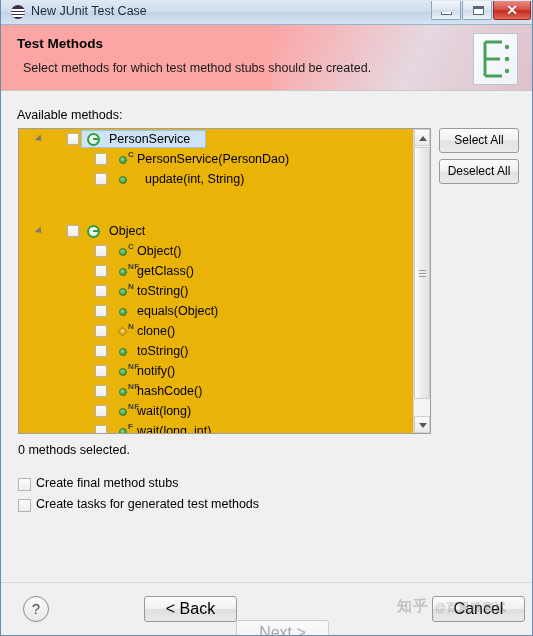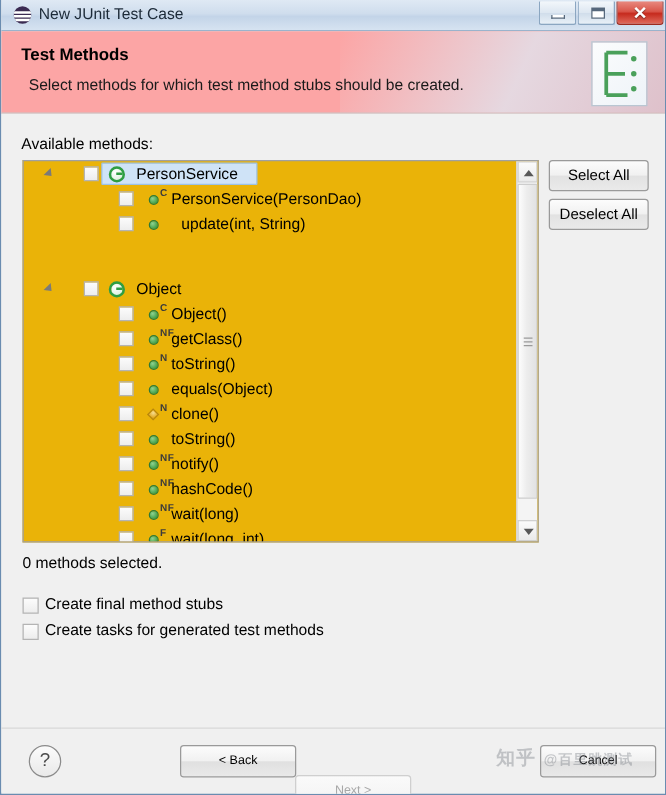--- a/index.html
+++ b/index.html
@@ -267,21 +267,21 @@
     position: absolute; left: 22px; top: 13px;
     width: 26px; height: 26px; border-radius: 50%;
     border: 1px solid #8b8b8b;
     background: linear-gradient(to bottom,#fbfbfb,#e9e9e9);
     color: #4a4a4a; font-size: 15px;
     text-align: center; line-height: 24px;
   }
   .navbtn {
     position: absolute; top: 13px;
     width: 93px; height: 26px;
-    font-size: 10px;
+    font-size: 16px;
     text-align: center; line-height: 24px;
     border: 1px solid #9a9a9a;
     border-radius: 3px;
     background: linear-gradient(to bottom,#fcfcfc 0%,#f1f1f1 48%,#e0e0e0 52%,#e9e9e9 100%);
     color: #000;
   }
   #btn-back { left: 143px; }
   #btn-next { left: 235px; color: #a8a8a8; border-color: #cfcfcf;
               background: linear-gradient(to bottom,#fafafa,#f2f2f2); margin-top: 24px; }
   #btn-finish {

